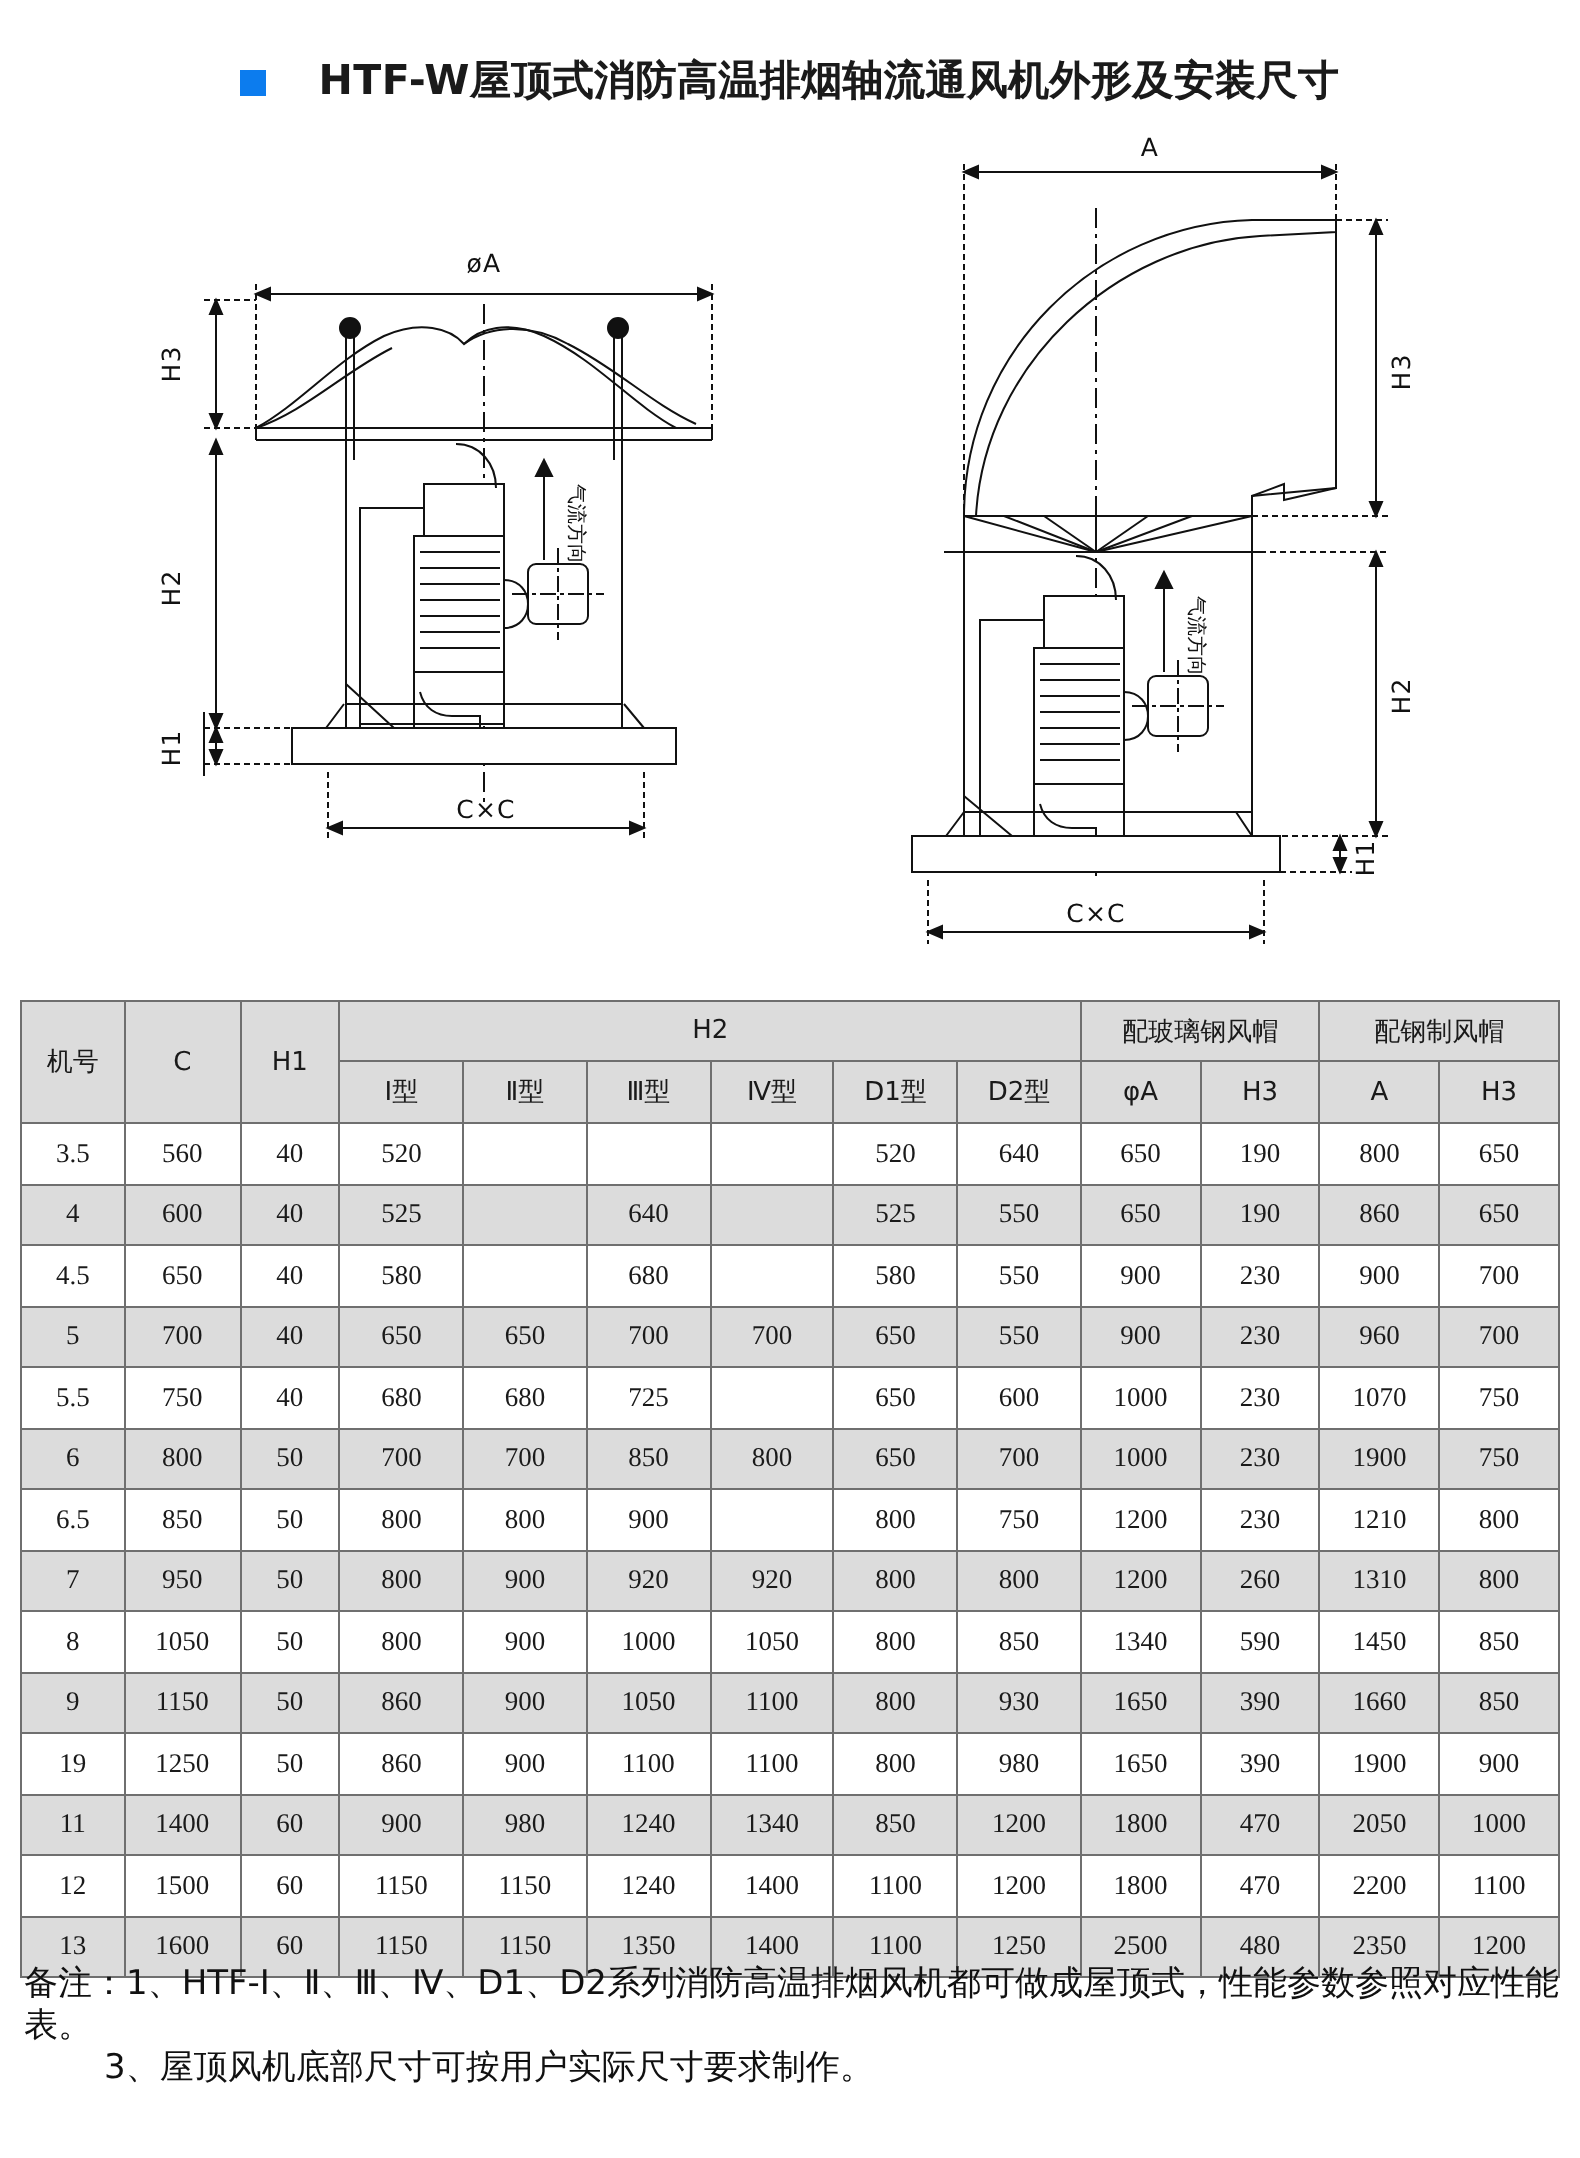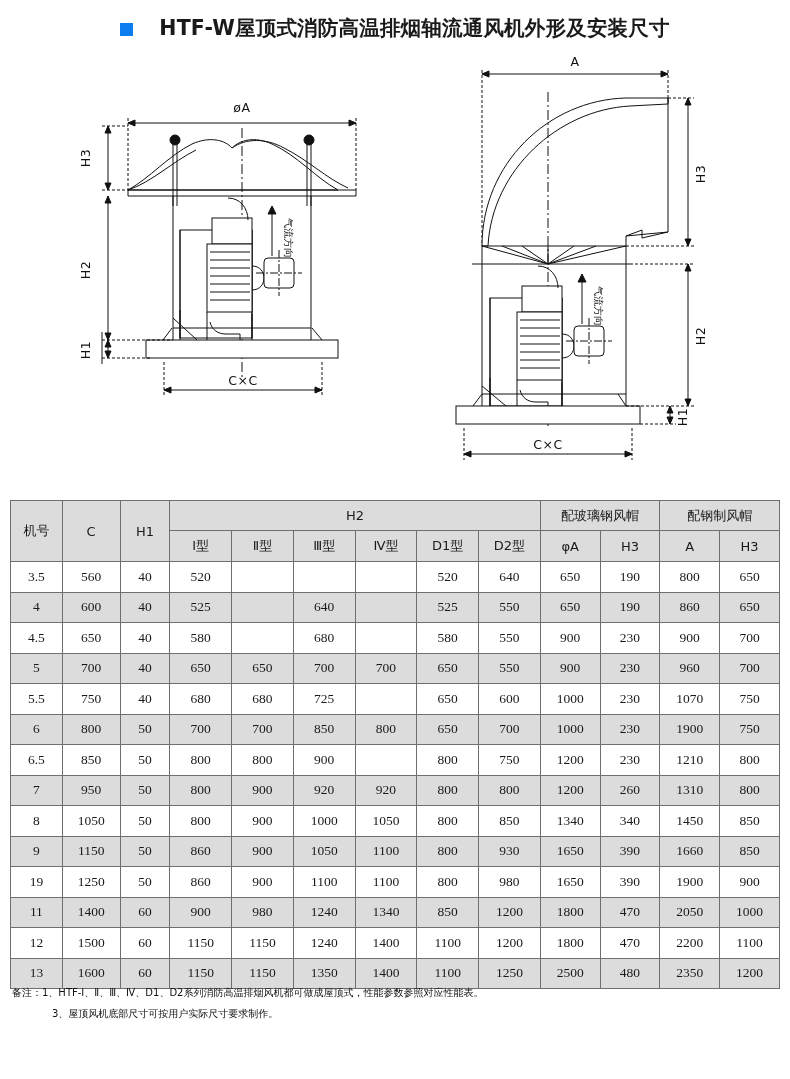--- a/index.html
+++ b/index.html
@@ -8,36 +8,36 @@
     width: 790px; height: 1079px;
     background: #ffffff;
     font-family: "Liberation Serif", "DejaVu Serif", serif;
     color: #1a1a1a;
   }
   #page { position: relative; width: 790px; height: 1079px; overflow: hidden; }
 
   
   .title-row {
     display: flex; align-items: center; justify-content: center;
-    gap: 26px; padding-top: 14px;
+    gap: 26px; padding-top: 26px;
   }
   .title-bullet {
     width: 13px; height: 13px; background: #0c7cee; flex: none;
     position: relative; top: 1px;
   }
   .title-text {
     font-size: 20.5px; font-weight: 700; letter-spacing: .2px;
     font-family: "DejaVu Sans", "Liberation Sans", sans-serif;
     white-space: nowrap;
   }
 
   
   .figures { position: relative; height: 420px; }
   .fig { position: absolute; }
-  #fig-left  { left: 60px;  top: 36px; width: 340px; height: 350px; }
+  #fig-left  { left: 60px;  top: 48px; width: 340px; height: 350px; }
   #fig-right { left: 430px; top: 12px; width: 340px; height: 420px; }
 
   .fig svg { display: block; }
   .dim-label {
     font-family: "DejaVu Sans", "Liberation Sans", sans-serif;
     font-size: 12.5px; fill: #111; letter-spacing: .6px;
   }
   .cn-vert {
     font-family: "DejaVu Sans", "Liberation Sans", sans-serif;
     font-size: 10px; fill: #111;
@@ -77,21 +77,21 @@
   .col-jihao { width: 52px; }
   .col-c     { width: 58px; }
   .col-h1    { width: 50px; }
   .col-h2s   { width: 62px; }
   .col-cap   { width: 60px; margin-left: 24px; }
 
   
   #notes {
     position: absolute; left: 12px; top: 982px; width: 770px;
     font-family: "DejaVu Sans", "Liberation Sans", sans-serif;
-    font-size: 10px; color: #111; line-height: 21px;
+    font-size: 17px; color: #111; line-height: 21px;
   }
   #notes .n1 { text-indent: 0; }
   #notes .nx { padding-left: 40px; }
 </style>
 </head>
 <body>
 
 <div id="page">
 
   <div class="title-row">
@@ -440,21 +440,21 @@
             <td>8</td>
             <td>1050</td>
             <td>50</td>
             <td>800</td>
             <td>900</td>
             <td>1000</td>
             <td>1050</td>
             <td>800</td>
             <td>850</td>
             <td>1340</td>
-            <td>340</td>
+            <td>590</td>
             <td>1450</td>
             <td>850</td>
           </tr>
           <tr class="shade">
             <td>9</td>
             <td>1150</td>
             <td>50</td>
             <td>860</td>
             <td>900</td>
             <td>1050</td>

